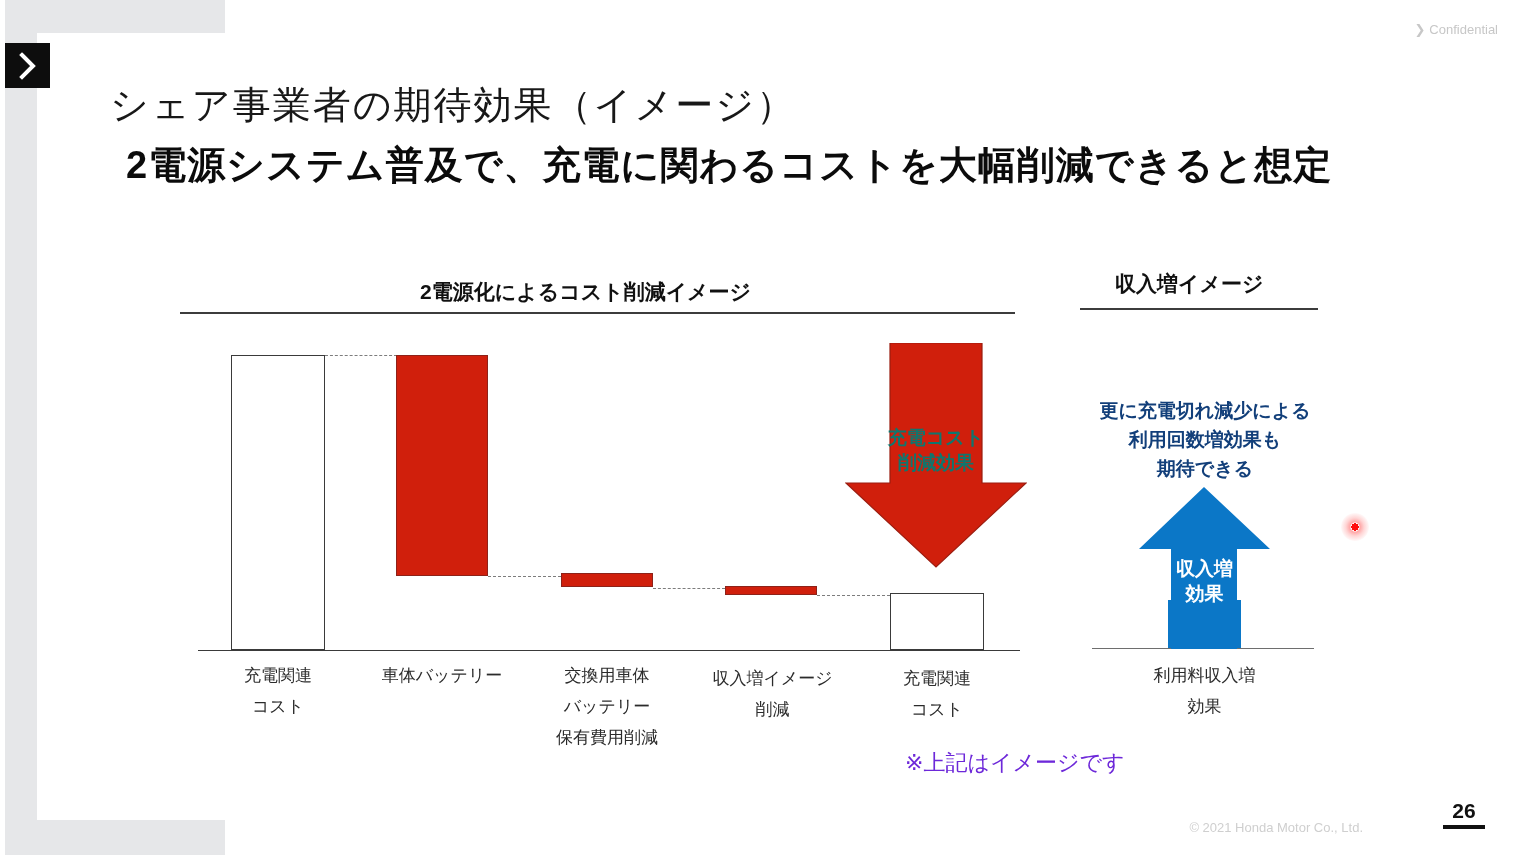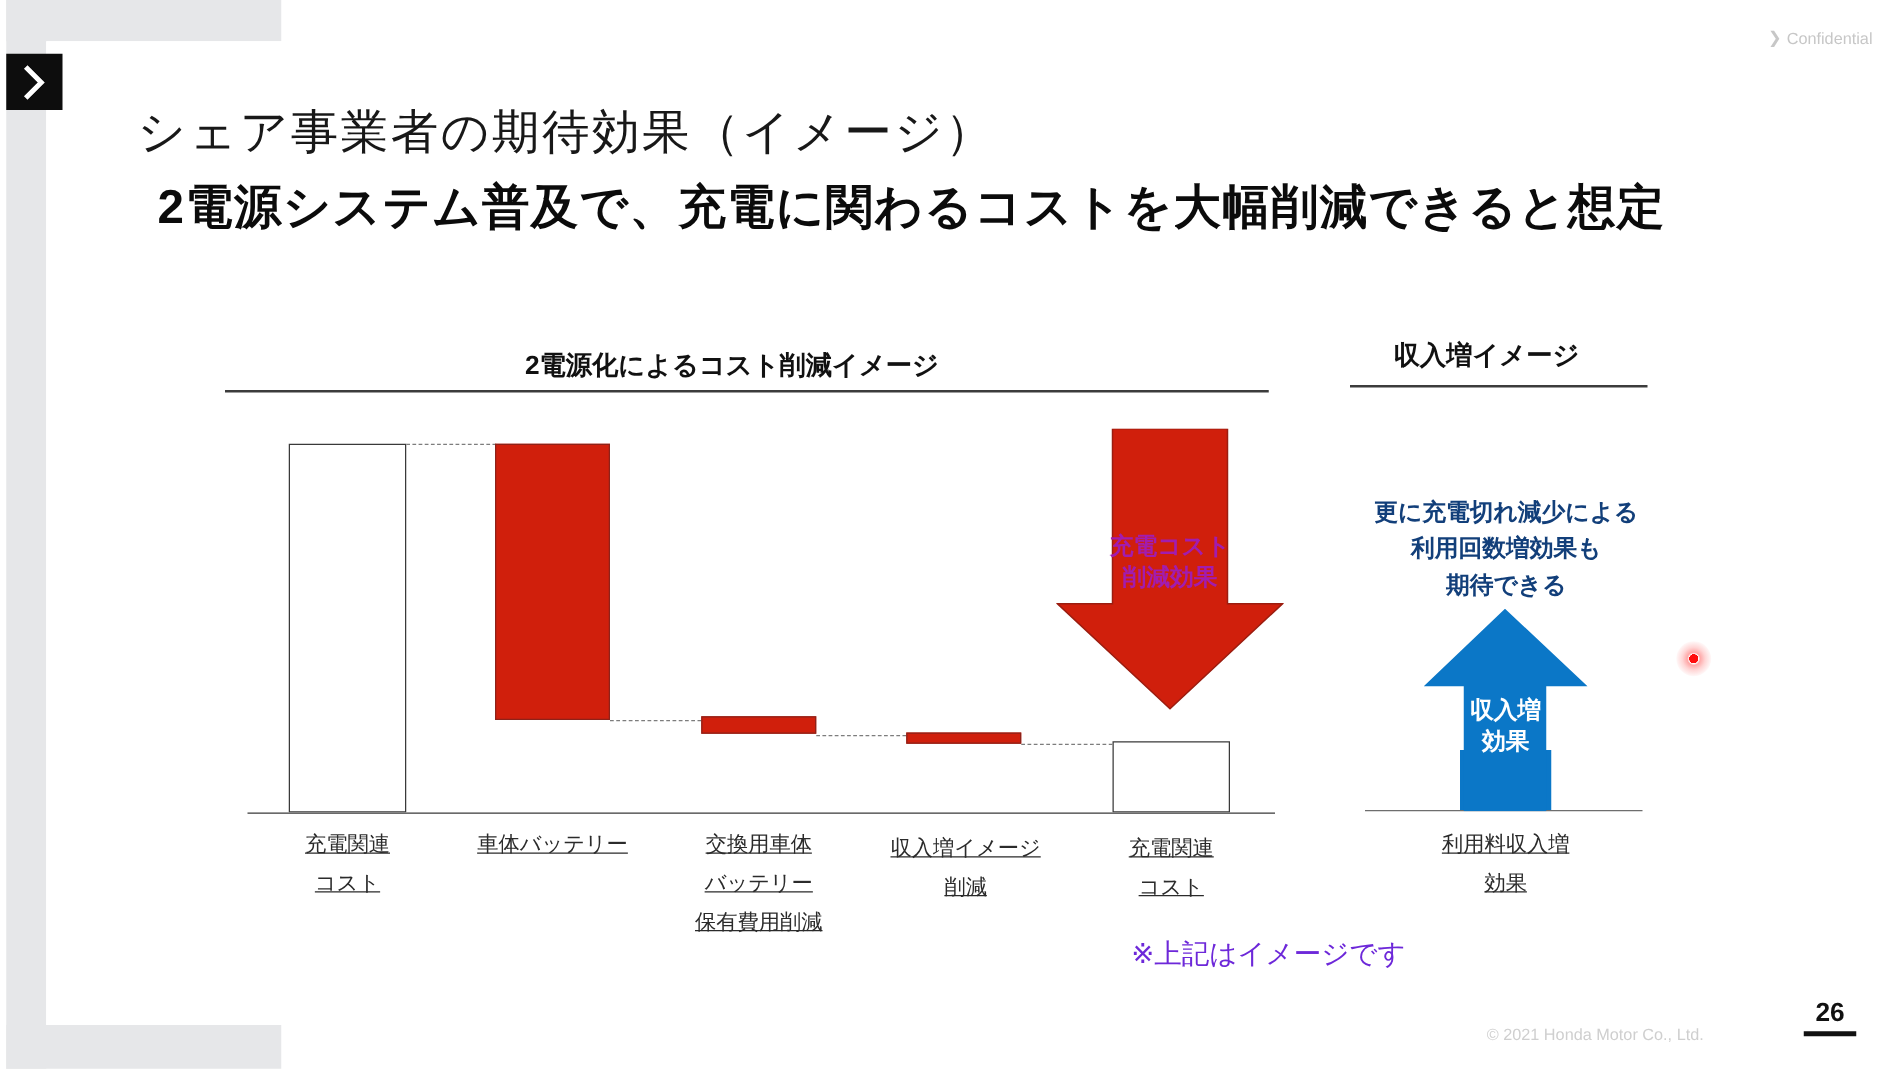--- a/index.html
+++ b/index.html
@@ -37,26 +37,26 @@
   
   #chart-area{position:absolute;left:0;top:0;width:1523px;height:855px;pointer-events:none;}
   #axis-line{position:absolute;left:198px;top:650px;width:822px;height:0;border-top:1.5px solid #3a3a3a;}
   #axis-line-right{position:absolute;left:1092px;top:648px;width:222px;height:0;border-top:1.5px solid #6e6e6e;}
 
   .bar{position:absolute;box-sizing:border-box;}
   .bar-outline{border:1.2px solid #3a3a3a;background:#ffffff;}
   .bar-red{background:#d01f0c;border:1px solid #8d2219;}
   .connector{position:absolute;height:0;border-top:1.6px dashed #7d7d7d;}
 
-  .cat-label{position:absolute;text-align:center;font-size:17px;line-height:31px;color:#2b2b2b;text-decoration:underline;}
+  .cat-label{position:absolute;text-align:center;font-size:17px;line-height:31px;color:#2b2b2b;}
 
   
   #red-arrow{position:absolute;left:845px;top:343px;width:182px;height:225px;}
   #red-arrow-text{position:absolute;left:845px;top:425px;width:182px;text-align:center;
-                  font-size:19px;font-weight:bold;line-height:25px;color:#a21caf;}
+                  font-size:19px;font-weight:bold;line-height:25px;color:#0f766e;}
   #blue-arrow{position:absolute;left:1138px;top:487px;width:133px;height:162px;}
   #blue-arrow-text{position:absolute;left:1138px;top:556px;width:133px;text-align:center;
                    font-size:19px;font-weight:bold;line-height:25px;color:#ffffff;}
   #blue-note{position:absolute;left:1065px;top:396px;width:280px;text-align:center;
              font-size:19px;font-weight:bold;line-height:29px;color:#123f7a;}
 
   #img-note{position:absolute;left:905px;top:748px;font-size:22px;color:#6d28d9;white-space:nowrap;}
 
   
   #click-dot{position:absolute;left:1341px;top:513px;width:28px;height:28px;border-radius:50%;

